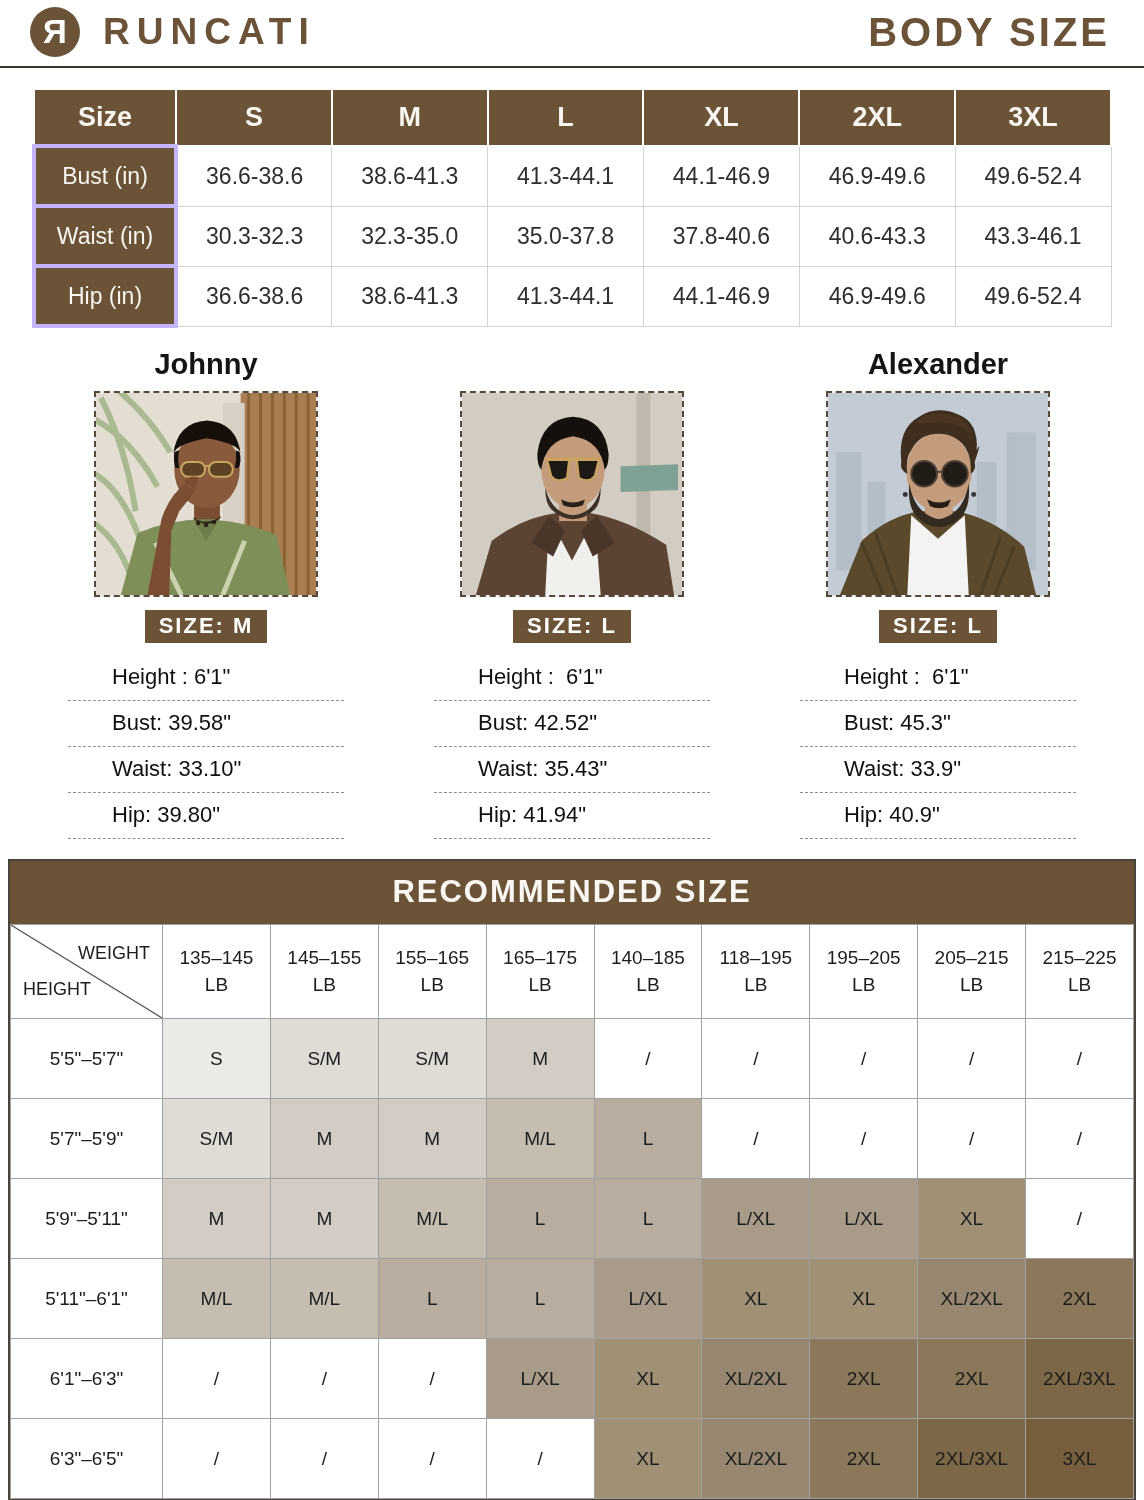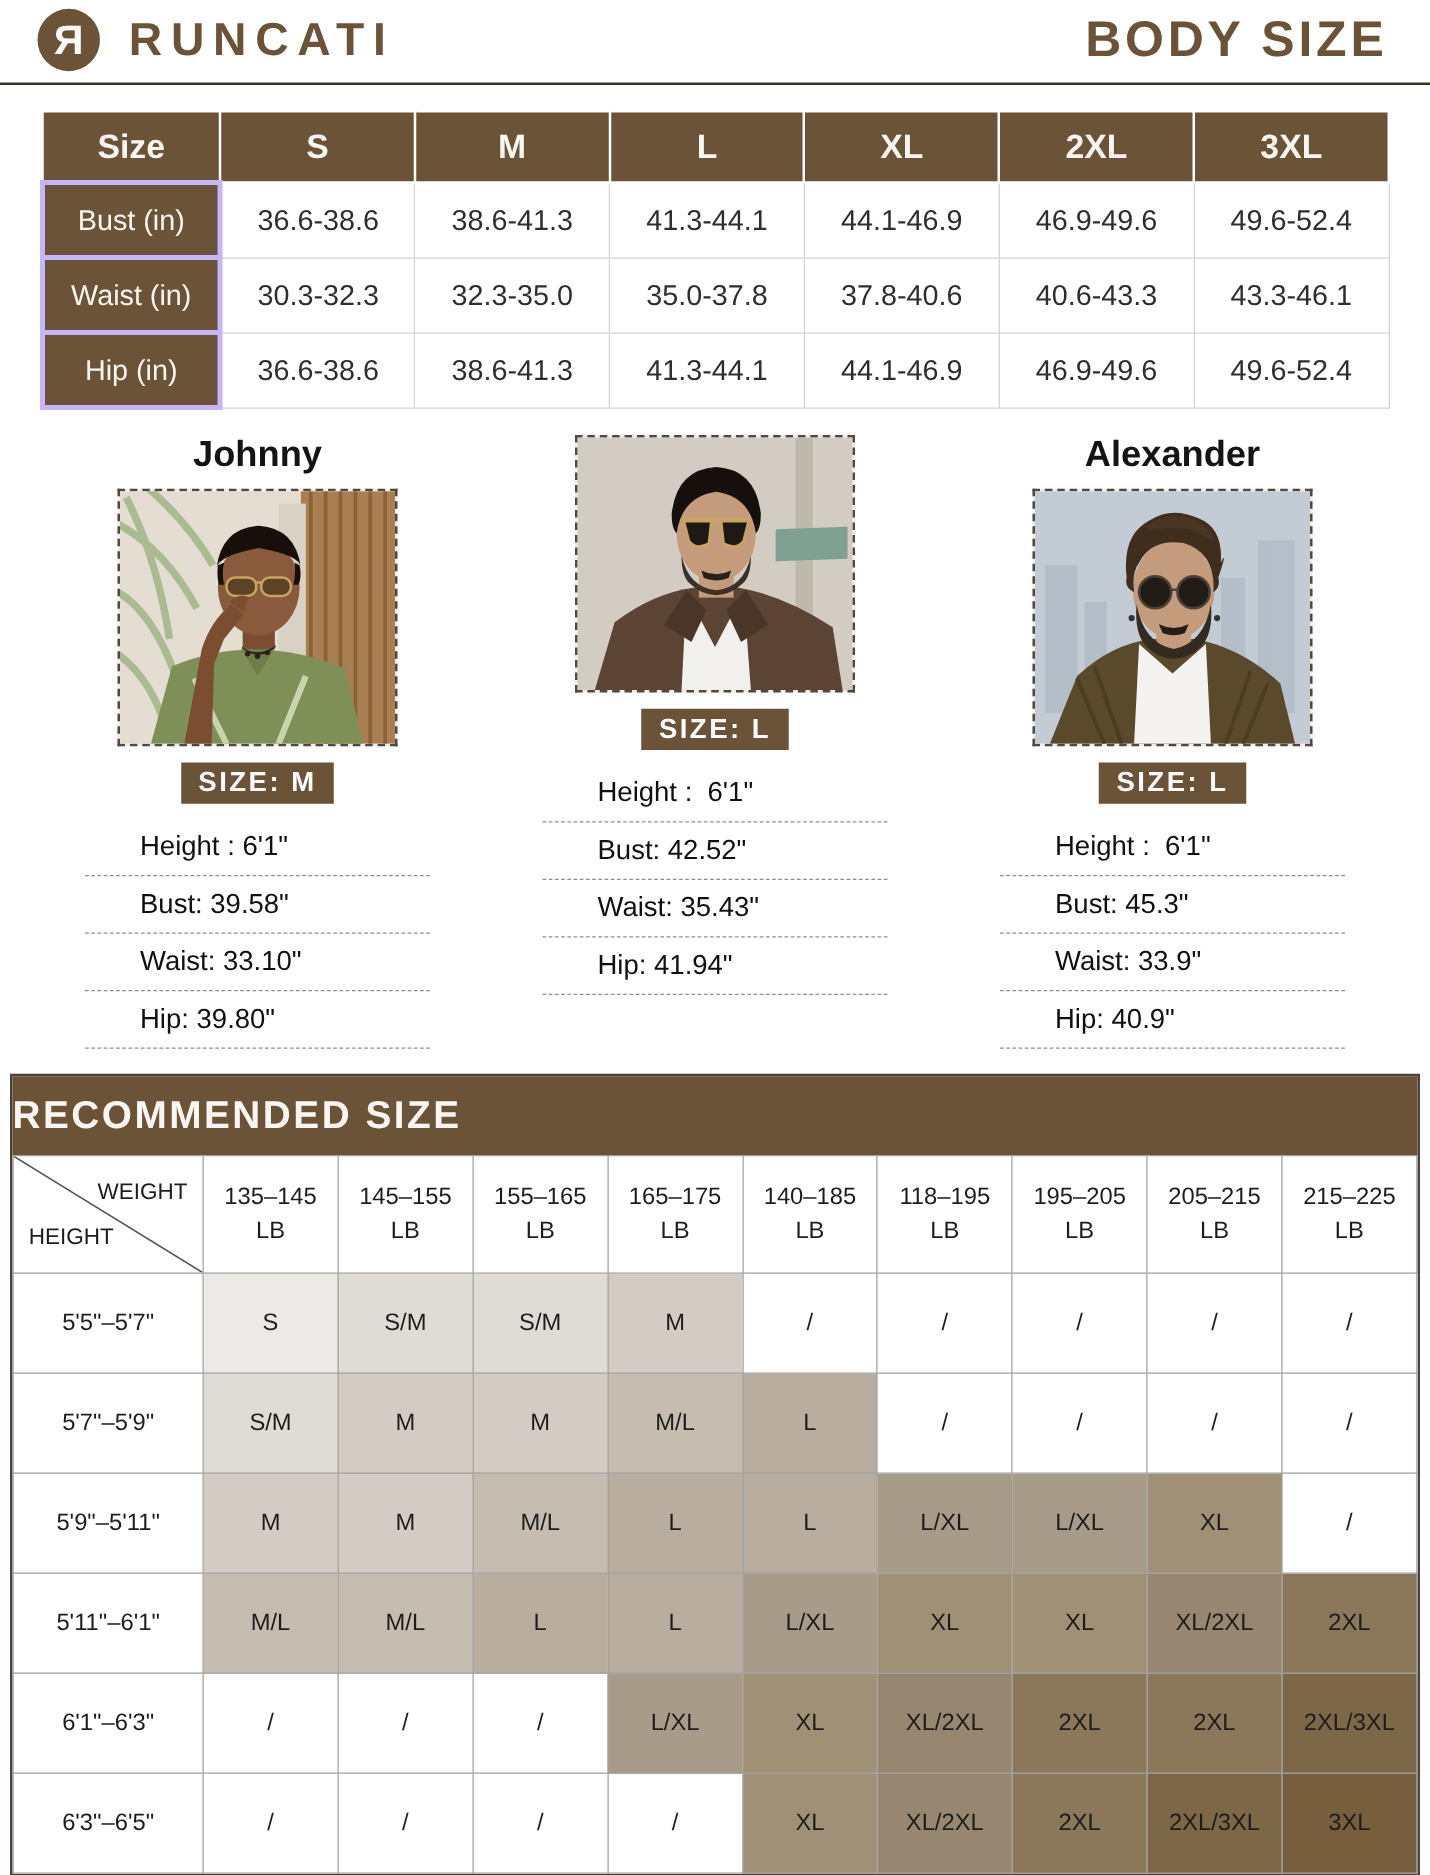--- a/index.html
+++ b/index.html
@@ -22,35 +22,35 @@
   .size-table { border-collapse:collapse; table-layout:fixed; width:1080px; margin:20px auto 0; }
   .size-table th, .size-table td { text-align:center; }
   .size-table .hdr { background:#6b5338; color:#f9f6f1; font-weight:bold; font-size:27px;
                      border:2px solid #fff; height:57px; }
   .size-table .first { width:142px; }
   .size-table .rowlabel { background:#6b5338; color:#f9f6f1; font-weight:normal; font-size:23px;
                           border:4px solid #c4b5fd; height:60px; }
   .size-table .val { background:#fff; border:1px solid #d6d3cf; font-size:23px; color:#2e2e2e; }
 
   
-  .models { display:flex; justify-content:space-between; padding:0 28px; margin-top:20px; }
+  .models { display:flex; justify-content:space-between; padding:0 28px; margin-top:20px;align-items:flex-end; }
   .model { width:356px; text-align:center; }
   .model-name { font-size:29px; font-weight:bold; color:#141414; margin:0 0 10px 0; }
   .photo { width:224px; height:206px; margin:0 auto; border:2px dashed #55483a; background:#eee; }
   .photo svg { display:block; width:100%; height:100%; }
   .size-badge { display:inline-block; margin-top:13px; background:#6b5338; color:#fff;
                 font-weight:bold; font-size:22px; letter-spacing:2px; padding:3px 14px 4px; }
   .measures { list-style:none; margin:12px auto 0; padding:0; width:276px; text-align:left; }
   .measures li { font-size:22px; color:#101010; padding:9px 0 10px 44px;
                  border-bottom:1px dashed #8f8f8f; white-space:pre; }
 
   
   .rec { width:1128px; margin:20px auto 0; border:2px solid #4a433b; }
   .rec-band { background:#6b5338; color:#faf7f2; font-size:31px; font-weight:bold;
-              text-align:left; letter-spacing:2px; padding:13px 0 14px; }
+              text-align:center; letter-spacing:2px; padding:13px 0 14px; }
   .rec-table { border-collapse:collapse; width:100%; table-layout:fixed; }
   .rec-table th, .rec-table td { border:1px solid #a0a0a0; text-align:center;
                                  font-size:19px; color:#1d1d1d; font-weight:normal; }
   .rec-table col.c0 { width:152px; }
   .rec-table thead th { height:94px; }
   .rec-table tbody th, .rec-table tbody td { height:80px; }
   .corner { position:relative; padding:12px; }
   .corner svg { position:absolute; left:0; top:0; width:100%; height:100%; }
   .corner .w { position:absolute; top:18px; right:12px; font-size:18px; }
   .corner .h { position:absolute; bottom:18px; left:12px; font-size:18px; }

